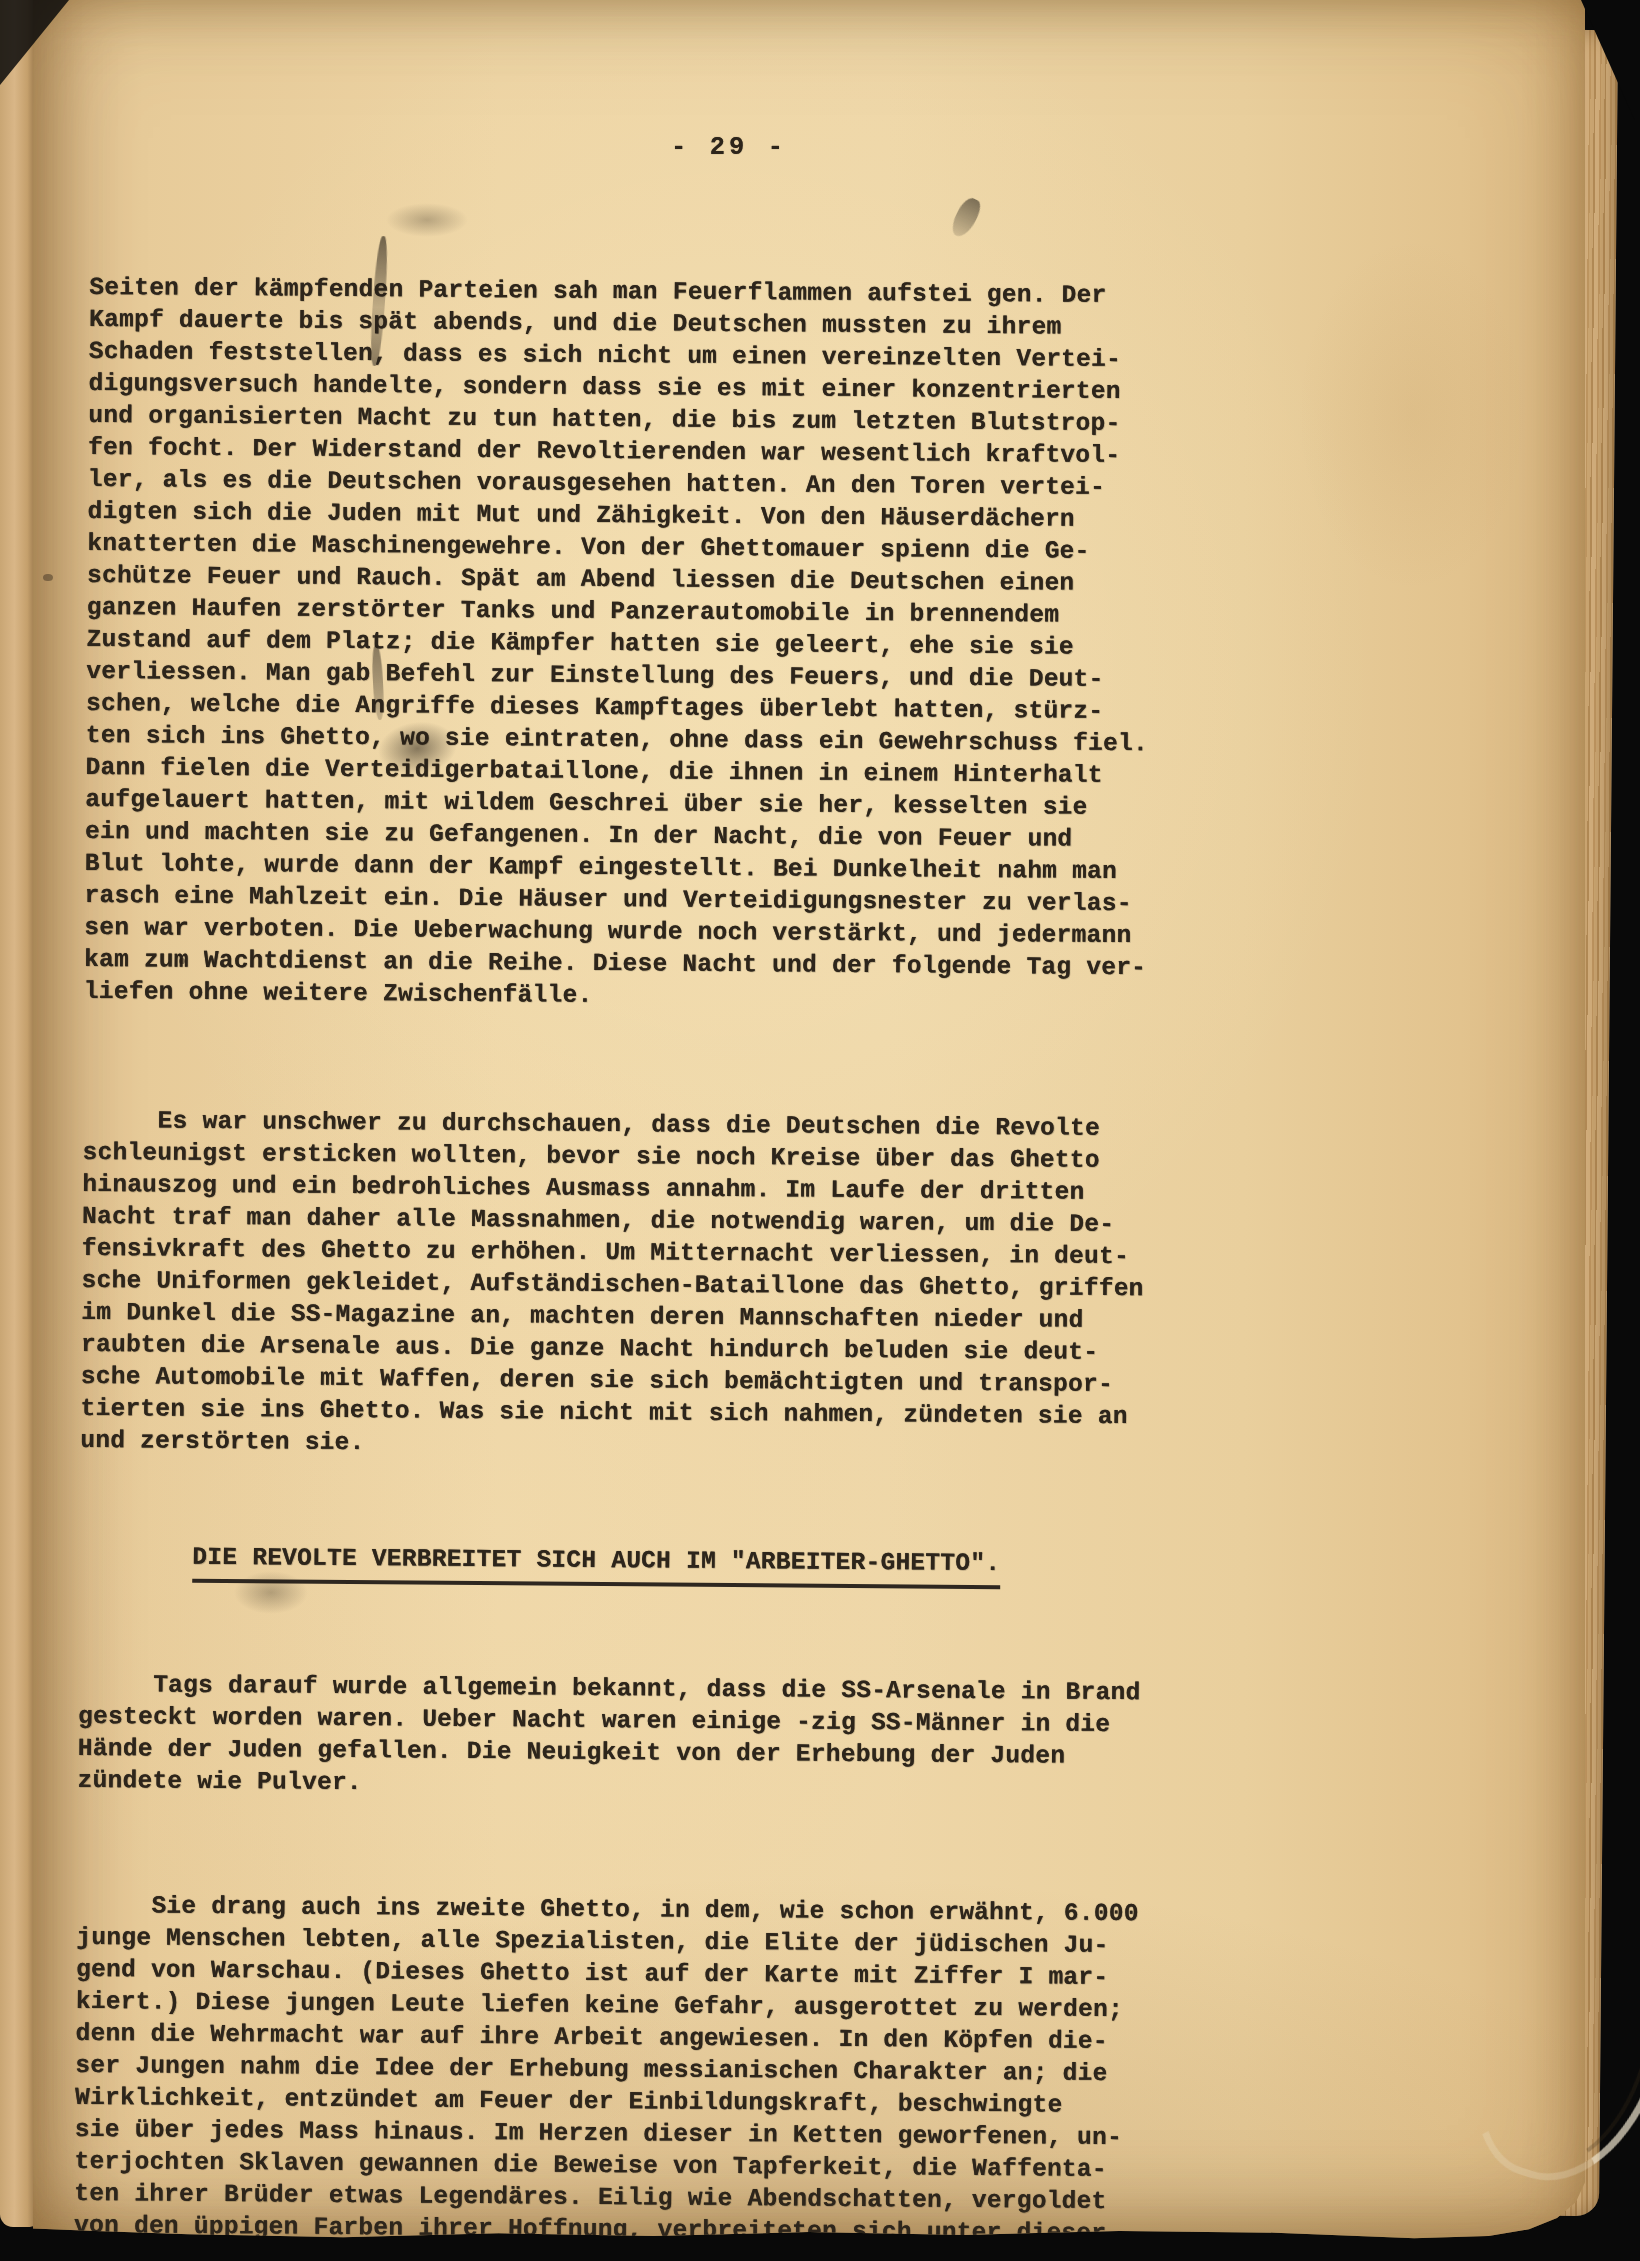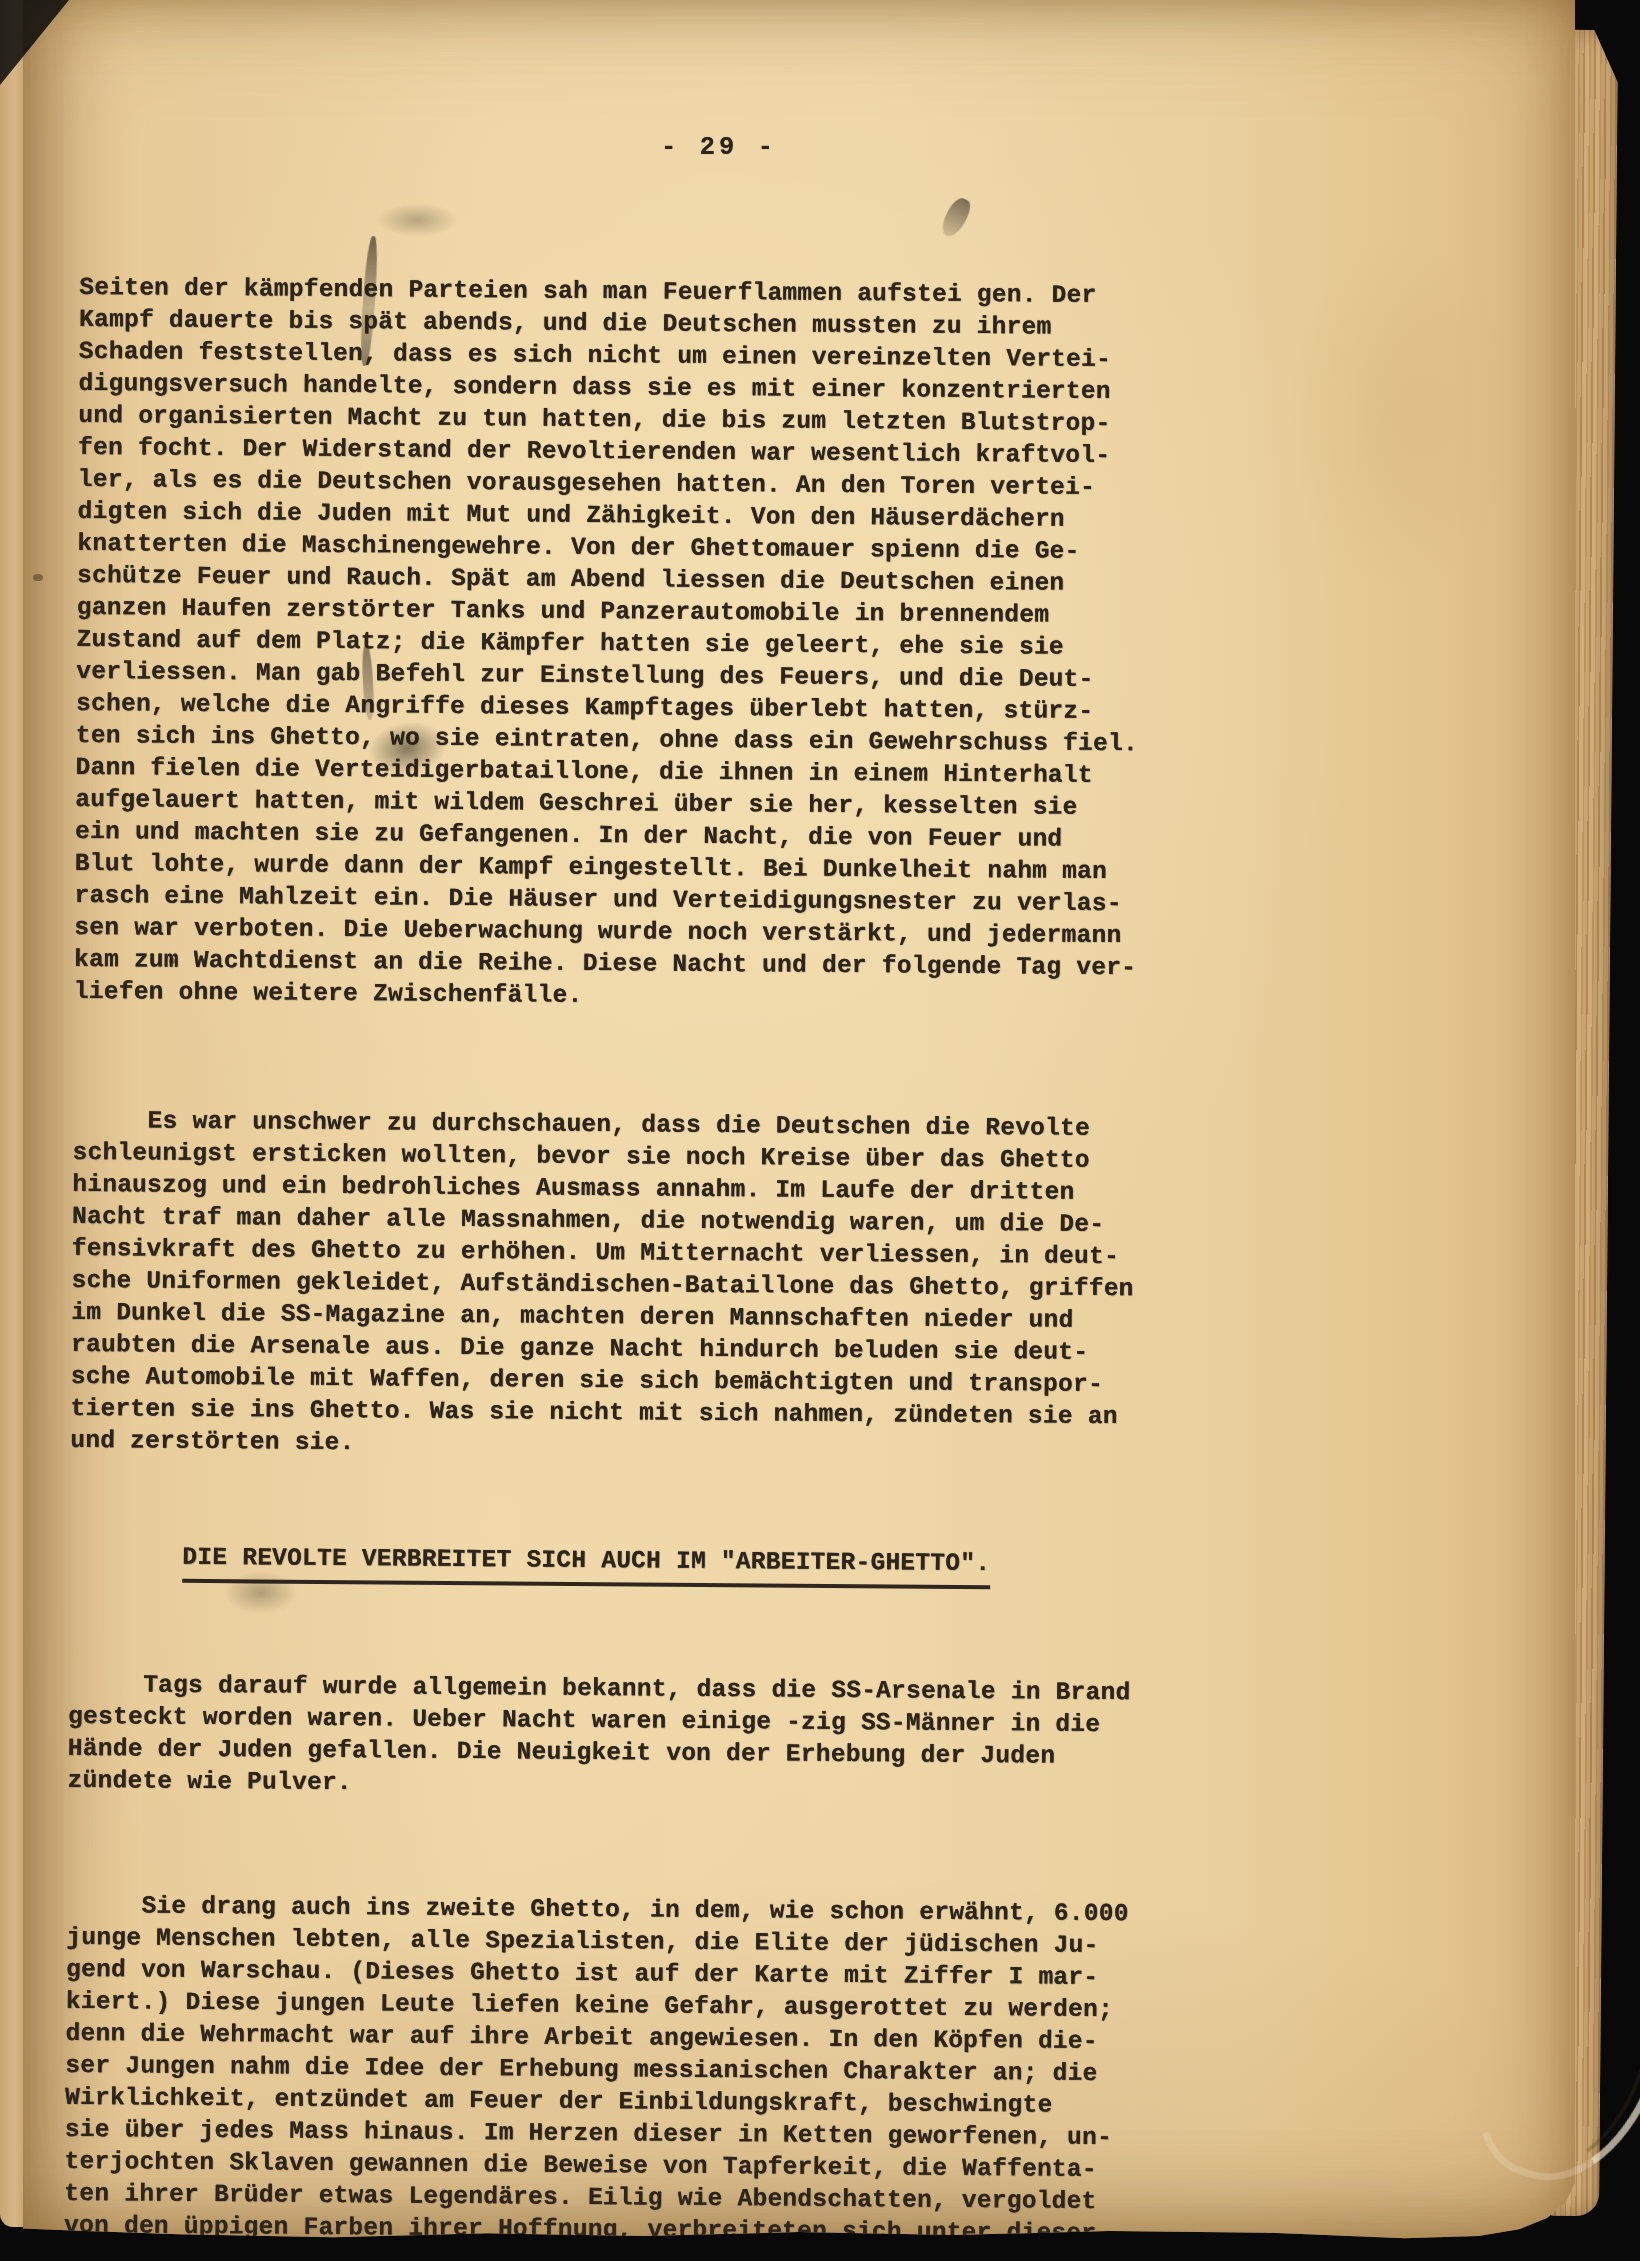--- a/index.html
+++ b/index.html
@@ -26,21 +26,21 @@
     position:absolute; left:1549px; top:0; width:100px; height:121px; z-index:3;
     background:#090909; clip-path:polygon(32% 0,100% 0,100% 100%,86% 100%);
   }
   .corner-tl {
     position:absolute; left:0; top:0; width:69px; height:85px; z-index:3;
     background:#0a0a0a; clip-path:polygon(0 0,100% 0,0 100%);
     opacity:.85;
   }
   
   .page {
-    position:absolute; left:23px; top:0; width:1552px; height:2245px; z-index:2;
+    position:absolute; left:33px; top:0; width:1552px; height:2245px; z-index:2;
     background:
       radial-gradient(60% 45% at 45% 30%, rgba(255,244,205,.30), rgba(255,244,205,0) 70%),
       radial-gradient(50% 40% at 30% 68%, rgba(250,235,195,.16), rgba(250,235,195,0) 65%),
       radial-gradient(80% 22% at 50% 100%, rgba(140,90,35,.20), rgba(140,90,35,0) 75%),
       linear-gradient(90deg,#d8b787 0%,#e7cb99 7%,#eed5a5 30%,#eed6a7 55%,#e9cf9d 78%,#e2c38e 92%,#d9b681 100%);
     box-shadow:
       inset 0 0 115px rgba(125,85,35,.22),
       inset 38px 0 57px -16.4px rgba(110,75,30,.38),
       inset -24.6px 0 49px -13px rgba(120,80,30,.30),
       inset 0 -66px 74px -33px rgba(115,75,28,.35),

